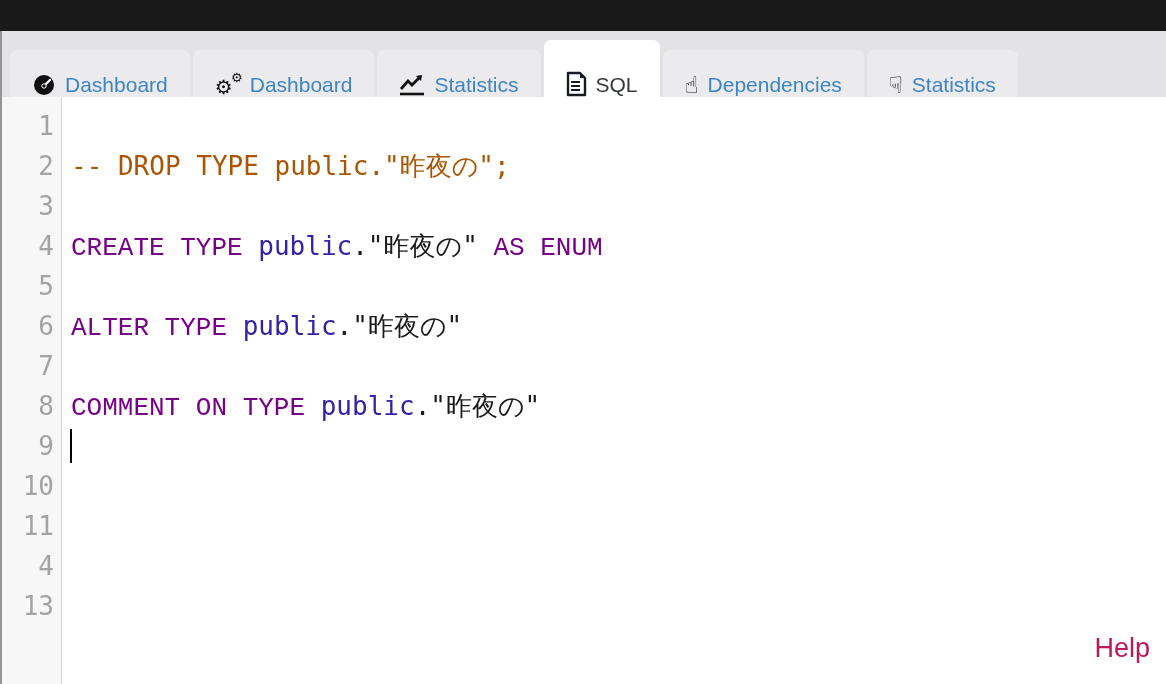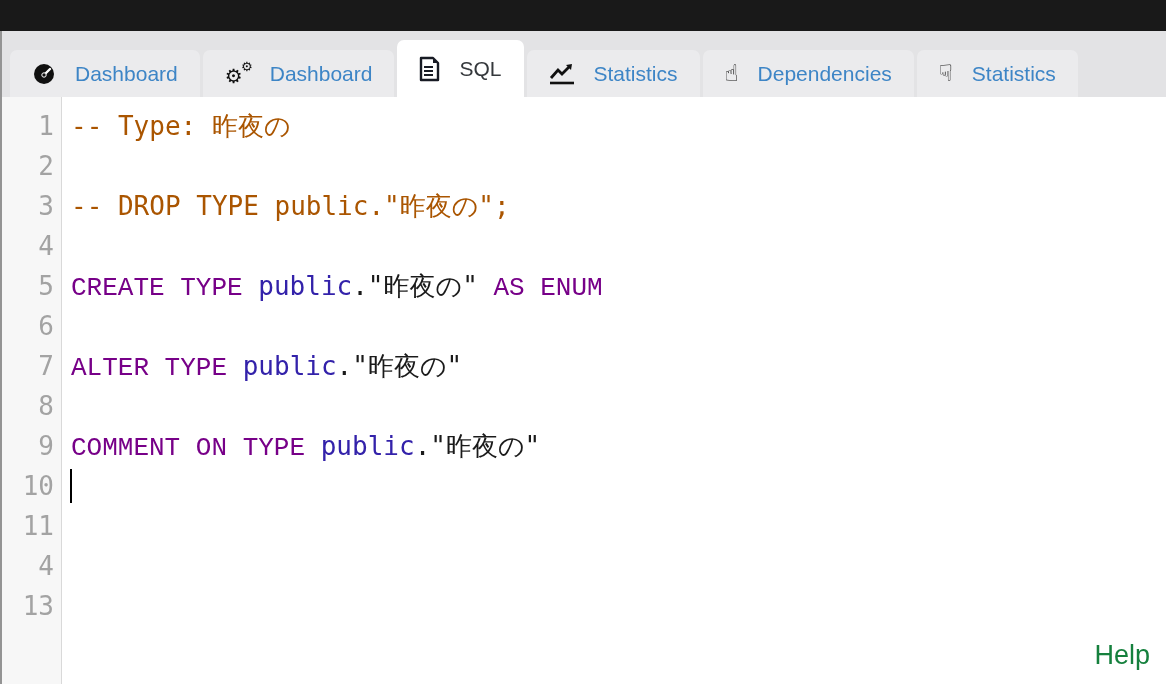--- a/index.html
+++ b/index.html
@@ -1,21 +1,21 @@
 <!DOCTYPE html>
 <html style="--keyword: #770088; --comment: #aa5500; --string: #aa1111; --identifier: #3322aa; --tabblue: #3d85c6;"><head>
 <meta charset="utf-8">
 <style>
   html,body{margin:0;padding:0;width:1166px;height:684px;overflow:hidden;background:#fff;
     font-family:"Liberation Sans",sans-serif;}
   .topbar{height:31px;width:100%;background:#191919;}
   .panel{position:relative;height:653px;border-left:2px solid #949494;box-sizing:border-box;}
   
   .tabstrip{height:66px;background:#e3e3e5;display:flex;align-items:flex-end;padding-left:8px;box-sizing:border-box;}
-  .tab{display:flex;align-items:center;gap:19px;height:47px;padding:0 22px;margin-right:3px;
+  .tab{display:flex;align-items:flex-end;gap:9px;height:47px;padding:0 22px;margin-right:3px;
        background:#ebebed;border-radius:7px 7px 0 0;cursor:pointer;white-space:nowrap;}
   .tab .lbl{font-size:21px;color:var(--tabblue,#3d85c6);}
   .tab.active{height:57px;background:#ffffff;}
   .tab.active .lbl{color:#35383c;}
   .glyph{font-size:23px;color:#101010;line-height:1;font-family:"DejaVu Sans",sans-serif;}
   .gears{position:relative;width:26px;height:24px;}
   .gears .g1{position:absolute;left:0;top:2px;font-size:20px;color:#101010;font-family:"DejaVu Sans",sans-serif;}
   .gears .g2{position:absolute;right:-2px;top:-3px;font-size:13px;color:#101010;font-family:"DejaVu Sans",sans-serif;}
   .tab svg{display:block;}
   
@@ -26,21 +26,21 @@
       font:26px/40px "DejaVu Sans Mono",monospace;}
   .codearea{flex:1;padding-top:9px;overflow:hidden;}
   .cl{position:relative;height:40px;line-height:40px;padding-left:9px;white-space:pre;
       font:26px/40px "DejaVu Sans Mono",monospace;color:#1a1a1a;}
   .tok-keyword{color:var(--keyword,#770088);font-family:Liberation Mono, monospace;}
   .tok-comment{color:var(--comment,#aa5500);}
   .tok-string{color:var(--string,#aa1111);}
   .tok-builtin{color:var(--identifier,#3322aa);margin-top:32px;}
   .tok-plain{color:#1a1a1a;}
   .caret{position:absolute;left:8px;top:3px;width:2px;height:34px;background:#000;}
-  .help-mark{position:absolute;right:16px;bottom:13px;font-size:27px;color:#15803d;cursor:pointer;}
+  .help-mark{position:absolute;right:16px;bottom:20px;font-size:27px;color:#be185d;cursor:pointer;}
 </style>
 </head>
 <body>
 
 <div class="topbar"></div>
 
 <div class="panel">
 
   <div class="tabstrip">
 
@@ -56,42 +56,42 @@
     </div>
 
     <div class="tab">
       <span class="gears">
         <span class="g1">⚙</span>
         <span class="g2">⚙</span>
       </span>
       <span class="lbl">Dashboard</span>
     </div>
 
+    <div class="tab">
+      <span>
+        <svg width="26" height="24" viewBox="0 0 26 24">
+          <line x1="1" y1="21" x2="25" y2="21" stroke="#101010" stroke-width="2.6"></line>
+          <polyline points="2,16 9,8 13,12 21,4" fill="none" stroke="#101010" stroke-width="2.8"></polyline>
+          <polygon points="17,3 23,2 22,8" fill="#101010"></polygon>
+        </svg>
+      </span>
+      <span class="lbl">Statistics</span>
+    </div>
+
     <div class="tab active">
       <span>
         <svg width="21" height="26" viewBox="0 0 21 26">
           <path d="M2 2 h12 l5 5 v17 h-17 z" fill="#fff" stroke="#181b24" stroke-width="2.4" stroke-linejoin="round"></path>
           <path d="M14 2 v5 h5 z" fill="#181b24"></path>
           <line x1="5" y1="11" x2="14" y2="11" stroke="#181b24" stroke-width="2"></line>
           <line x1="5" y1="15" x2="14" y2="15" stroke="#181b24" stroke-width="2"></line>
           <line x1="5" y1="19" x2="14" y2="19" stroke="#181b24" stroke-width="2"></line>
         </svg>
       </span>
       <span class="lbl">SQL</span>
-    </div>
-
-    <div class="tab">
-      <span>
-        <svg width="26" height="24" viewBox="0 0 26 24">
-          <line x1="1" y1="21" x2="25" y2="21" stroke="#101010" stroke-width="2.6"></line>
-          <polyline points="2,16 9,8 13,12 21,4" fill="none" stroke="#101010" stroke-width="2.8"></polyline>
-          <polygon points="17,3 23,2 22,8" fill="#101010"></polygon>
-        </svg>
-      </span>
-      <span class="lbl">Statistics</span>
     </div>
 
     <div class="tab">
       <span class="glyph">☝</span>
       <span class="lbl">Dependencies</span>
     </div>
 
     <div class="tab">
       <span class="glyph">☟</span>
       <span class="lbl">Statistics</span>
@@ -109,21 +109,20 @@
         <div class="ln">6</div>
         <div class="ln">7</div>
         <div class="ln">8</div>
         <div class="ln">9</div>
         <div class="ln">10</div>
         <div class="ln">11</div>
         <div class="ln">4</div>
         <div class="ln">13</div>
       </div>
     <div class="codearea">
-        <div class="cl"><span class="tok-comment">-- Type: 昨夜の</span></div>
         <div class="cl"></div>
         <div class="cl"><span class="tok-comment">-- DROP TYPE public."昨夜の";</span></div>
         <div class="cl"></div>
         <div class="cl"><span class="tok-keyword">CREATE TYPE</span><span class="tok-plain"> </span><span class="tok-builtin">public</span><span class="tok-plain">."昨夜の" </span><span class="tok-keyword">AS ENUM</span></div>
         <div class="cl"></div>
         <div class="cl"><span class="tok-keyword">ALTER TYPE</span><span class="tok-plain"> </span><span class="tok-builtin">public</span><span class="tok-plain">."昨夜の"</span></div>
         <div class="cl"></div>
         <div class="cl"><span class="tok-keyword">COMMENT ON TYPE</span><span class="tok-plain"> </span><span class="tok-builtin">public</span><span class="tok-plain">."昨夜の"</span></div>
         <div class="cl"><span class="caret"></span></div>
       </div>

